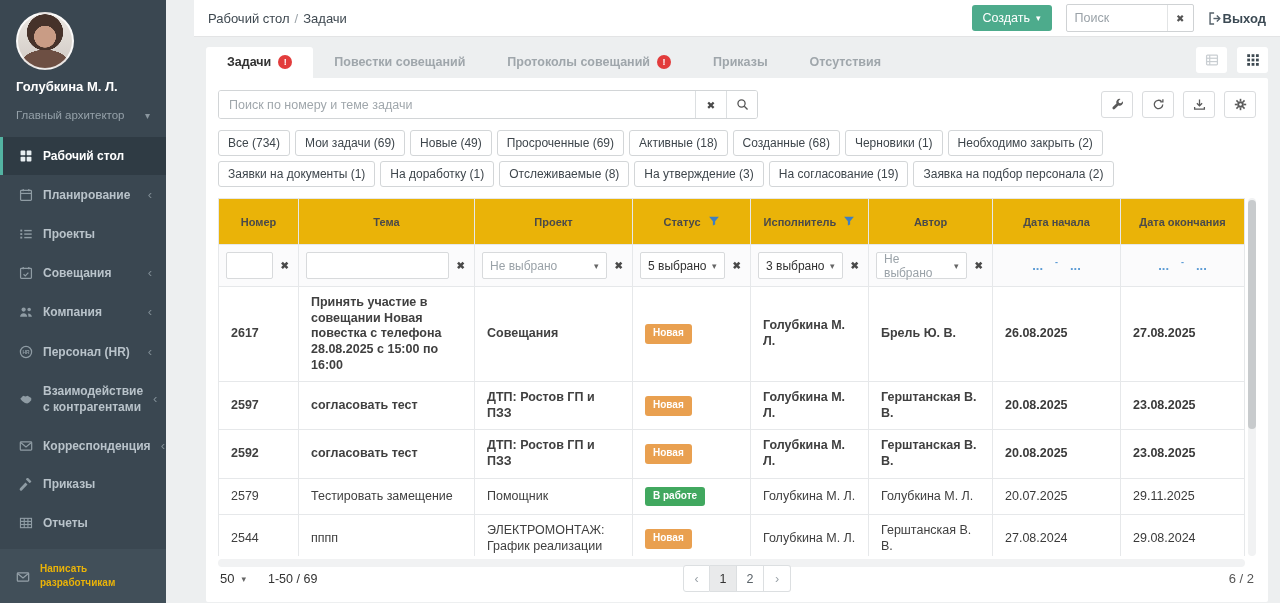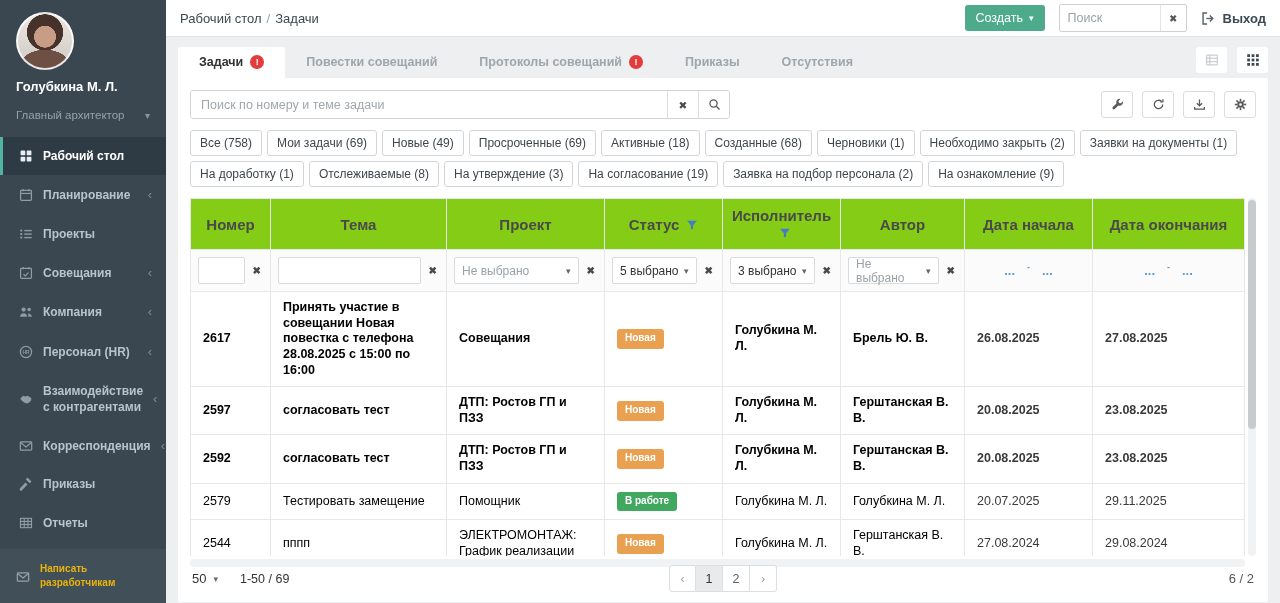--- a/index.html
+++ b/index.html
@@ -25,32 +25,32 @@
   .side-item { display:flex; align-items:center; gap:10px; padding:11px 14px 11px 15px; font-size:12px; font-weight:bold; color:#b9c3ca; cursor:pointer; border-left:3px solid transparent; line-height:1.35; }
   .side-item .icn { font-size:14px; color:#8f9ca4; min-width:15px; }
   .side-item .side-label { flex:1; }
   .side-item .chev { color:#7f8c94; font-size:13px; font-weight:normal; }
   .side-item.active { background:#2f3b44; border-left-color:#53b3a2; color:#ffffff; }
   .side-item.active .icn { color:#e8eef1; }
   .dev-block { background:#414f59; padding:13px 16px; display:flex; gap:10px; font-size:10px; font-weight:bold; color:#eab308; line-height:1.4; cursor:pointer; }
   .dev-block .icn { font-size:14px; color:#95a1a9; margin-top:1px; }
 
   
-  .main { flex:1; display:flex; flex-direction:column; min-width:0; }
+  .main { flex:1; display:flex; flex-direction:column; min-width:0;margin-left:28px; }
   .topbar { height:37px; background:#fff; border-bottom:1px solid #e3e4e5; display:flex; align-items:center; padding:0 14px; gap:14px; }
   .breadcrumb { font-size:13px; color:#3e4850; }
   .breadcrumb .sep { color:#9aa2a8; margin:0 5px; }
   .topbar-right { margin-left:auto; display:flex; align-items:center; gap:14px; }
   .btn-create { background:#4dab8c; color:#fff; border:none; border-radius:3px; font-size:12.5px; padding:6px 11px; cursor:pointer; display:flex; align-items:center; gap:6px; font-family:inherit; }
   .btn-create .caret { font-size:9px; }
   .top-search { display:flex; align-items:center; border:1px solid #cfd2d4; border-radius:2px; height:28px; background:#fff; width:128px;gap:13px; }
   .top-search input { border:none; outline:none; flex:1; min-width:0; padding:0 8px; font-size:12.5px; font-family:inherit; color:#444; }
   .top-search input::placeholder { color:#9aa2a8; }
   .top-search .xbtn { border:none; border-left:1px solid #e2e4e5; background:transparent; width:26px; height:100%; font-size:10px; color:#555; cursor:pointer; }
-  .logout { display:flex; align-items:center; gap:7px; cursor:pointer;justify-content:center; }
+  .logout { display:flex; align-items:center; cursor:pointer;justify-content:center; }
   .logout .icn { font-size:15px; color:#55616a; }
   .logout span { font-weight:bold; font-size:13px; color:#3c4a54; }
 
   .content { flex:1; padding:10px 12px 0; display:flex; flex-direction:column; min-height:0; }
   .tabs-row { display:flex; align-items:flex-end; }
   .tab { padding:8px 21px 9px; font-size:12.5px; font-weight:bold; color:#9fa6ab; cursor:pointer; display:flex; align-items:center; gap:7px; border-radius:3px 3px 0 0; }
   .tab.active { background:#fff; color:#333; }
   .badge-alert { width:14px; height:14px; border-radius:50%; background:#e23c3c; color:#fff; font-size:9px; font-weight:bold; display:inline-flex; align-items:center; justify-content:center; }
   .view-toggles { margin-left:auto; display:flex; gap:10px; padding-bottom:5px; }
   .view-toggles .vbtn { width:31px; height:26px; background:#fff; border:none; border-radius:3px; display:flex; align-items:center; justify-content:center; cursor:pointer; font-size:14px; color:#3e4a52; }
@@ -66,33 +66,33 @@
   .tool-buttons { margin-left:auto; display:flex; gap:9px; }
   .tool-buttons button { width:32px; height:27px; border:1px solid #dadcde; background:#fff; border-radius:3px; cursor:pointer; color:#5a5a5a; font-size:13px; display:flex; align-items:center; justify-content:center; }
 
   .chips { margin-top:11px; display:flex; flex-wrap:wrap; gap:5px 5px; }
   .chip { border:1px solid #d3d6d8; background:#fff; border-radius:3px; padding:5px 9px; font-size:12px; color:#3e464c; cursor:pointer; white-space:nowrap; }
 
   .table-zone { margin-top:11px; position:relative; }
   .table-clip { height:358px; overflow:hidden; width:calc(100% - 11px); }
   table { border-collapse:collapse; table-layout:fixed; width:100%; }
   th, td { border:1px solid #e6e8ea; }
-  thead th { background:#84cc16; font-size:15px; font-weight:bold; color:#4a4a4a; padding:8px 6px; text-align:center; }
+  thead th { background:#eab308; font-size:11px; font-weight:bold; color:#4a4a4a; padding:16px 6px; text-align:center; }
   thead th .funnel { color:#3f7fc1; font-size:12px; margin-left:7px; vertical-align:-1px; }
   tr.filter-row td { background:#fbfbfc; padding:7px 7px; }
   .f-wrap { display:flex; align-items:center; gap:6px; }
   .f-input { flex:1; min-width:0; height:27px; border:1px solid #d8dadc; border-radius:2px; padding:0 6px; font-size:12px; font-family:inherit; }
   .f-x { background:none; border:none; font-size:10px; font-weight:bold; color:#4a4a4a; cursor:pointer; padding:0 2px; }
   .f-select { flex:1; min-width:0; height:27px; border:1px solid #d8dadc; border-radius:2px; background:#fff; display:flex; align-items:center; padding:0 7px; font-size:12px; color:#333; cursor:pointer; }
   .f-select .caret { margin-left:auto; font-size:9px; color:#666; padding-left:5px; }
   .f-select.placeholder { color:#9aa2a8; }
   .f-dates { display:flex; align-items:center; justify-content:center; gap:12px; color:#5b9bd5; font-size:13px; font-weight:bold; }
   .f-dates .dsep { font-size:9px; vertical-align:top; margin-top:-7px; }
   tbody td { padding:8px 12px; font-size:12.5px; vertical-align:middle; line-height:1.25; background:#fff; }
-  tbody a { color:#000000; text-decoration:none; cursor:pointer; }
+  tbody a { color:#404040; text-decoration:none; cursor:pointer; }
   td .date { color:#3a3a3a; }
   tr.bold-row a, tr.bold-row .date { font-weight:bold; }
   .badge-status { display:inline-block; padding:3px 8px 4px; border-radius:3px; color:#fff; font-size:10px; font-weight:bold; white-space:nowrap; }
   .vscroll { position:absolute; top:0; right:0; width:8px; height:358px; background:#f1f2f3; border-radius:4px; }
   .vscroll .thumb { position:absolute; top:2px; left:0; width:8px; height:64%; background:#c8cbcd; border-radius:4px; }
   .hscroll { margin-top:3px; height:8px; width:calc(100% - 11px); background:#f1f2f3; border-radius:4px; }
 
   .card-footer { margin-top:auto; height:36px; display:flex; align-items:center; position:relative; }
   .page-size { display:flex; align-items:center; gap:7px; font-size:13px; color:#333; cursor:pointer; padding:4px 2px; }
   .page-size .caret { font-size:9px; color:#666; }
@@ -397,35 +397,34 @@
                   </g>
                   <circle cx="8" cy="8" r="4"></circle>
                   <circle cx="8" cy="8" r="1.6" fill="#fff"></circle>
                 </svg>
               </span>
             </button>
           </div>
       </div>
 
       <div class="chips" id="chips">
-          <div class="chip">Все (758)</div>
+          <div class="chip">Все (734)</div>
           <div class="chip">Мои задачи (69)</div>
           <div class="chip">Новые (49)</div>
           <div class="chip">Просроченные (69)</div>
           <div class="chip">Активные (18)</div>
           <div class="chip">Созданные (68)</div>
           <div class="chip">Черновики (1)</div>
           <div class="chip">Необходимо закрыть (2)</div>
           <div class="chip">Заявки на документы (1)</div>
           <div class="chip">На доработку (1)</div>
           <div class="chip">Отслеживаемые (8)</div>
           <div class="chip">На утверждение (3)</div>
           <div class="chip">На согласование (19)</div>
           <div class="chip">Заявка на подбор персонала (2)</div>
-          <div class="chip">На ознакомление (9)</div>
         </div>
 
       <div class="table-zone">
         <div class="table-clip">
           <table>
             <colgroup>
               <col style="width:80px">
                 <col style="width:176px">
                 <col style="width:158px">
                 <col style="width:118px">

